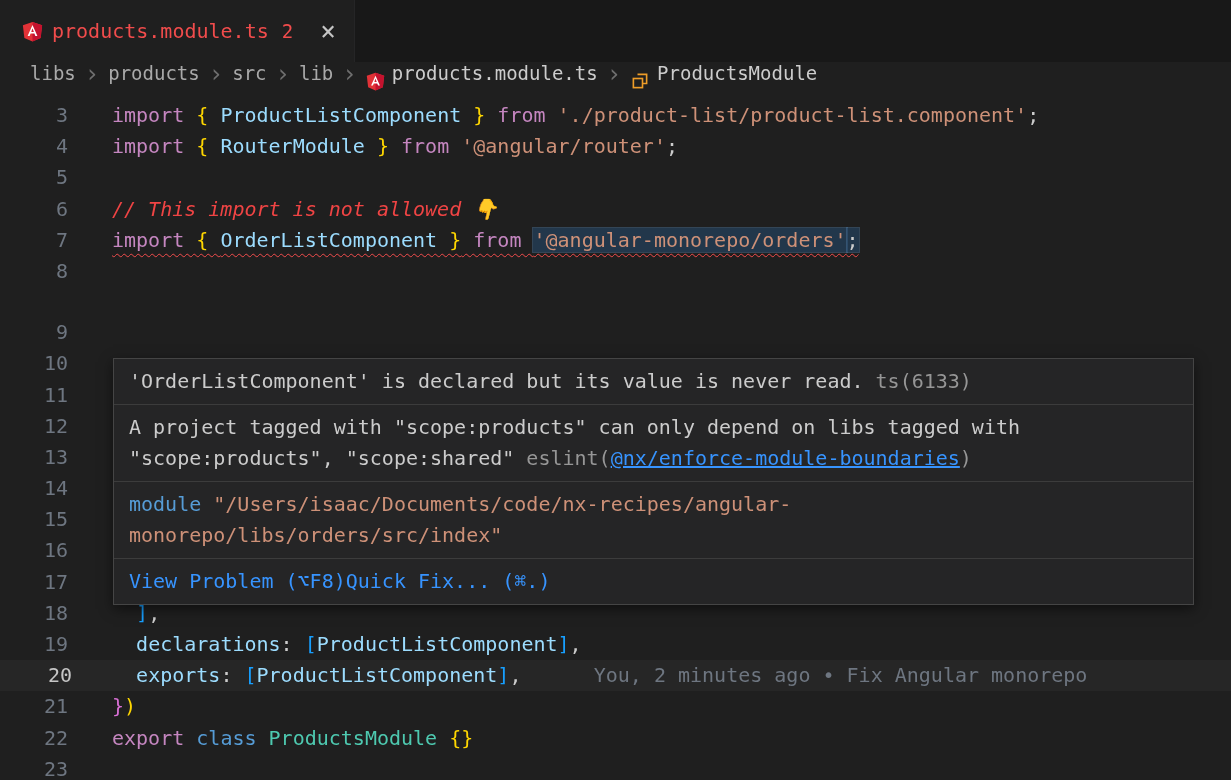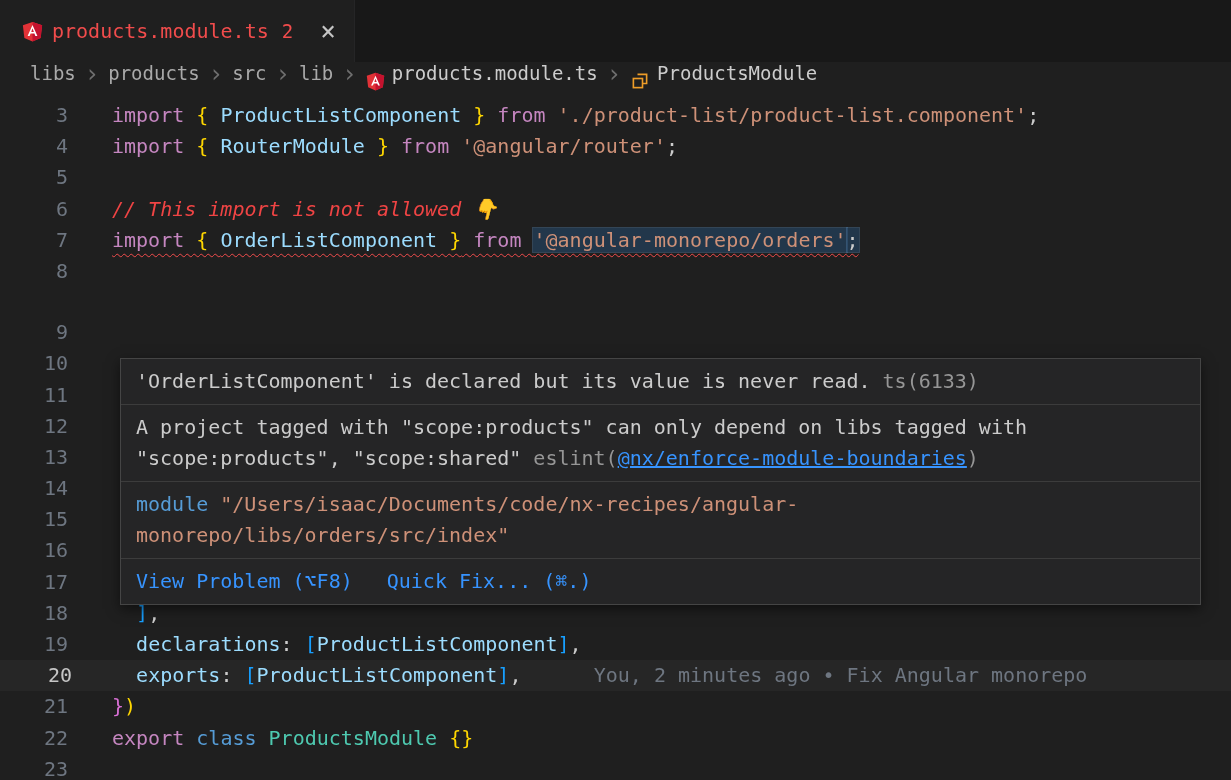--- a/index.html
+++ b/index.html
@@ -31,28 +31,28 @@
 
   .kw{color:#C586C0;} .typ{color:#9CDCFE;} .str{color:#CE9178;} .cmt{color:#ef4444;font-style:italic;}
   .pun{color:#cccccc;} .b1{color:#FFD700;} .b2{color:#DA70D6;} .b3{color:#179FFF;}
   .prop{color:#9CDCFE;} .cls{color:#4EC9B0;} .kwc{color:#569CD6;} .blame{color:#6e7681;text-align:center;}
 
   .txt.squiggle{text-decoration-line:underline;text-decoration-style:wavy;
     text-decoration-color:#f14c4c;text-decoration-thickness:1.4px;text-underline-offset:6px;}
   .hl{background:rgba(38,79,120,.5);box-shadow:0 0 0 1px rgba(90,140,190,.35);}
 
   
-  .hover-widget{position:absolute;left:120px;top:258px;width:1081px;background:#252526;
+  .hover-widget{position:absolute;left:113px;top:258px;width:1081px;background:#252526;
     border:1px solid #454545;z-index:5;font-size:20px;box-shadow:0 4px 12px rgba(0,0,0,.5);}
   .hw-row{padding:7px 15px;line-height:31px;white-space:pre-wrap;}
   .hw-row + .hw-row{border-top:1px solid #3c3c3c;}
   .hw-dim{color:#969696;}
   .hw-link{color:#3794FF;text-decoration:underline;cursor:pointer;}
   .hw-kw{color:#569CD6;text-align:center;} .hw-str{color:#CE9178;}
-  .hw-status{display:flex;gap:34px;padding:7px 15px;border-top:1px solid #3c3c3c;line-height:31px;}
+  .hw-status{display:flex;padding:7px 15px;border-top:1px solid #3c3c3c;line-height:31px;}
   .hw-action{color:#3794FF;cursor:pointer;}
 </style>
 </head>
 <body>
 
 <div class="window">
 
   <div class="tabbar">
     <div class="tab">
       <span class="bc-icon">

